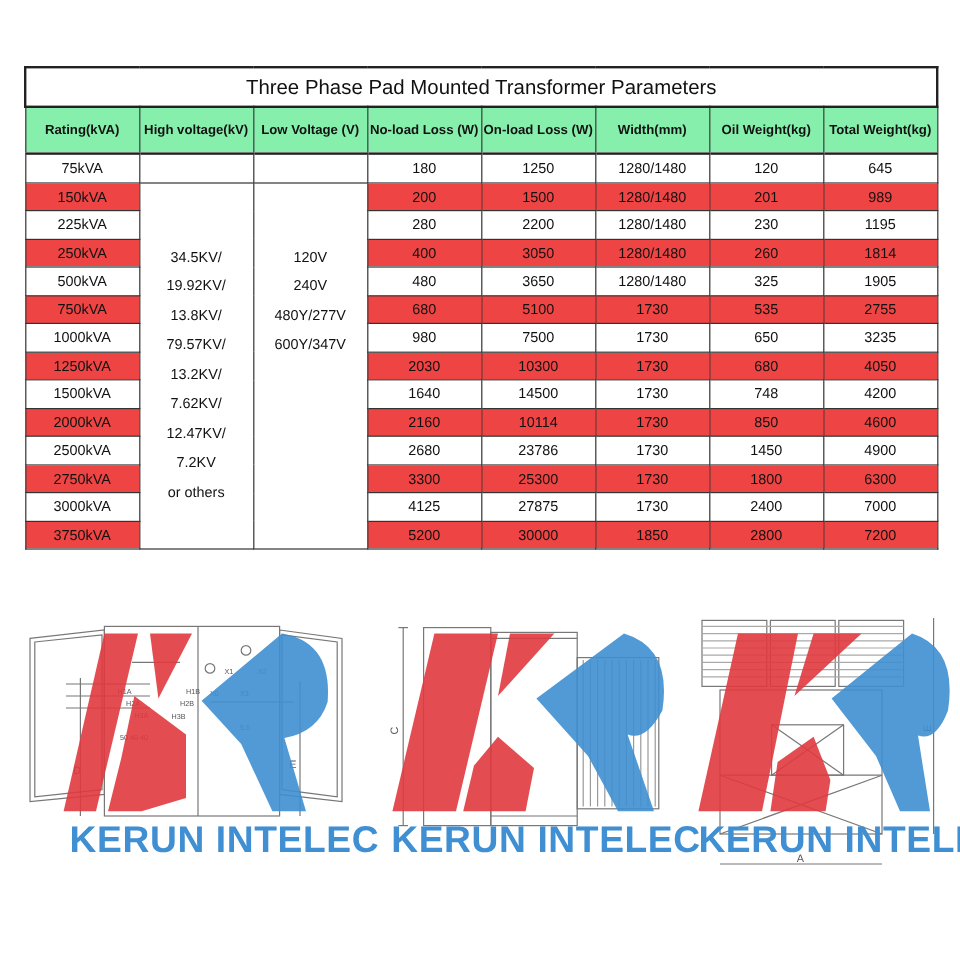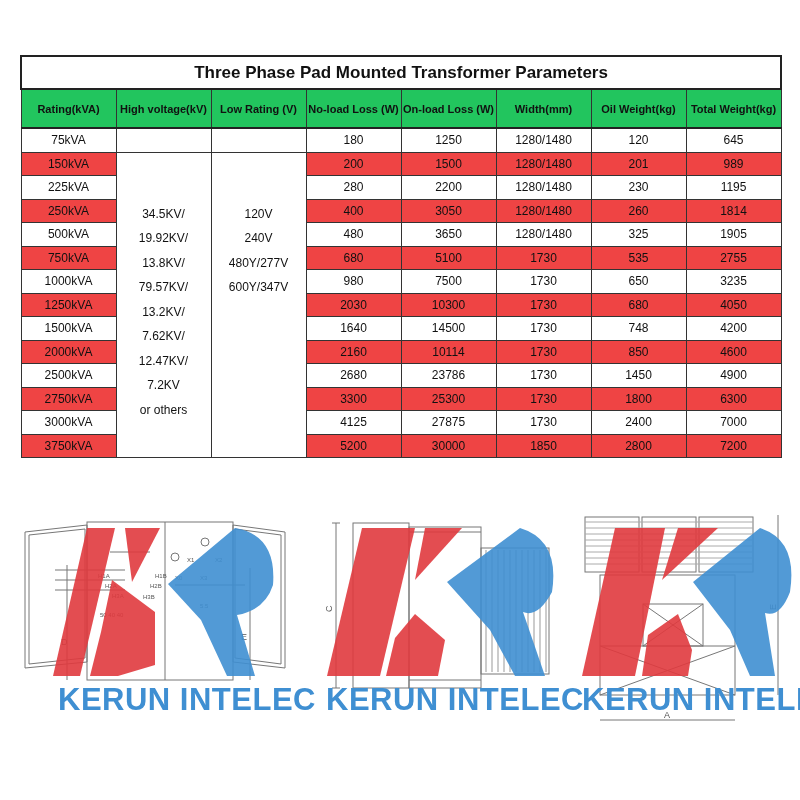--- a/index.html
+++ b/index.html
@@ -1,21 +1,21 @@
 <!DOCTYPE html>
 <html><head>
 <meta charset="utf-8">
 <style>
   html, body { margin: 0; padding: 0; background: #ffffff; }
   body { width: 800px; height: 800px; position: relative; overflow: hidden; font-family: "Liberation Sans", sans-serif; }
   .table-wrap { position: absolute; left: 20px; top: 55px; width: 760px; }
   table { border-collapse: collapse; width: 760px; table-layout: fixed; }
   td, th { border: 1px solid #333; text-align: center; font-size: 12px; color: #111; padding: 0; overflow: hidden; white-space: nowrap; }
-  th.title { height: 31px; font-size: 17px; font-weight: bold; background: #fff; border: 2px solid #222; margin-left: 48px; }
-  tr.head th { height: 37px; background: #22c55e; font-size: 11px; font-weight: bold; border-bottom: 2px solid #222; }
+  th.title { height: 31px; font-size: 17px; font-weight: normal; background: #fff; border: 2px solid #222; margin-left: 48px; }
+  tr.head th { height: 37px; background: #86efac; font-size: 11px; font-weight: bold; border-bottom: 2px solid #222; }
   tr.data td { height: 22.5px; }
   tr.data.shade td.sh { background: #ef4444; }
   td.merged { background: #fff !important; vertical-align: top; }
   .merged-lines div { height: 24.5px; line-height: 24.5px; }
   .drawings { position: absolute; left: 0; top: 500px; width: 800px; height: 240px; }
   .drawing { position: absolute; }
   .brand { position: absolute; color: #3f8fd2; font-weight: bold; font-size: 31px; letter-spacing: 0.5px; font-family: "Liberation Sans", sans-serif; white-space: nowrap; }
 </style>
 </head>
 <body>
@@ -32,21 +32,21 @@
         <col style="width:95px">
         <col style="width:95px">
     </colgroup>
     <tbody>
         <tr>
       <th class="title" colspan="8">Three Phase Pad Mounted Transformer Parameters</th>
     </tr>
     <tr class="head">
       <th>Rating(kVA)</th>
       <th>High voltage(kV)</th>
-      <th>Low Rating (V)</th>
+      <th>Low Voltage (V)</th>
       <th>No-load Loss (W)</th>
       <th>On-load Loss (W)</th>
       <th>Width(mm)</th>
       <th>Oil Weight(kg)</th>
       <th>Total Weight(kg)</th>
     </tr>
     <tr class="data">
       <td>75kVA</td>
       <td></td>
       <td></td>

